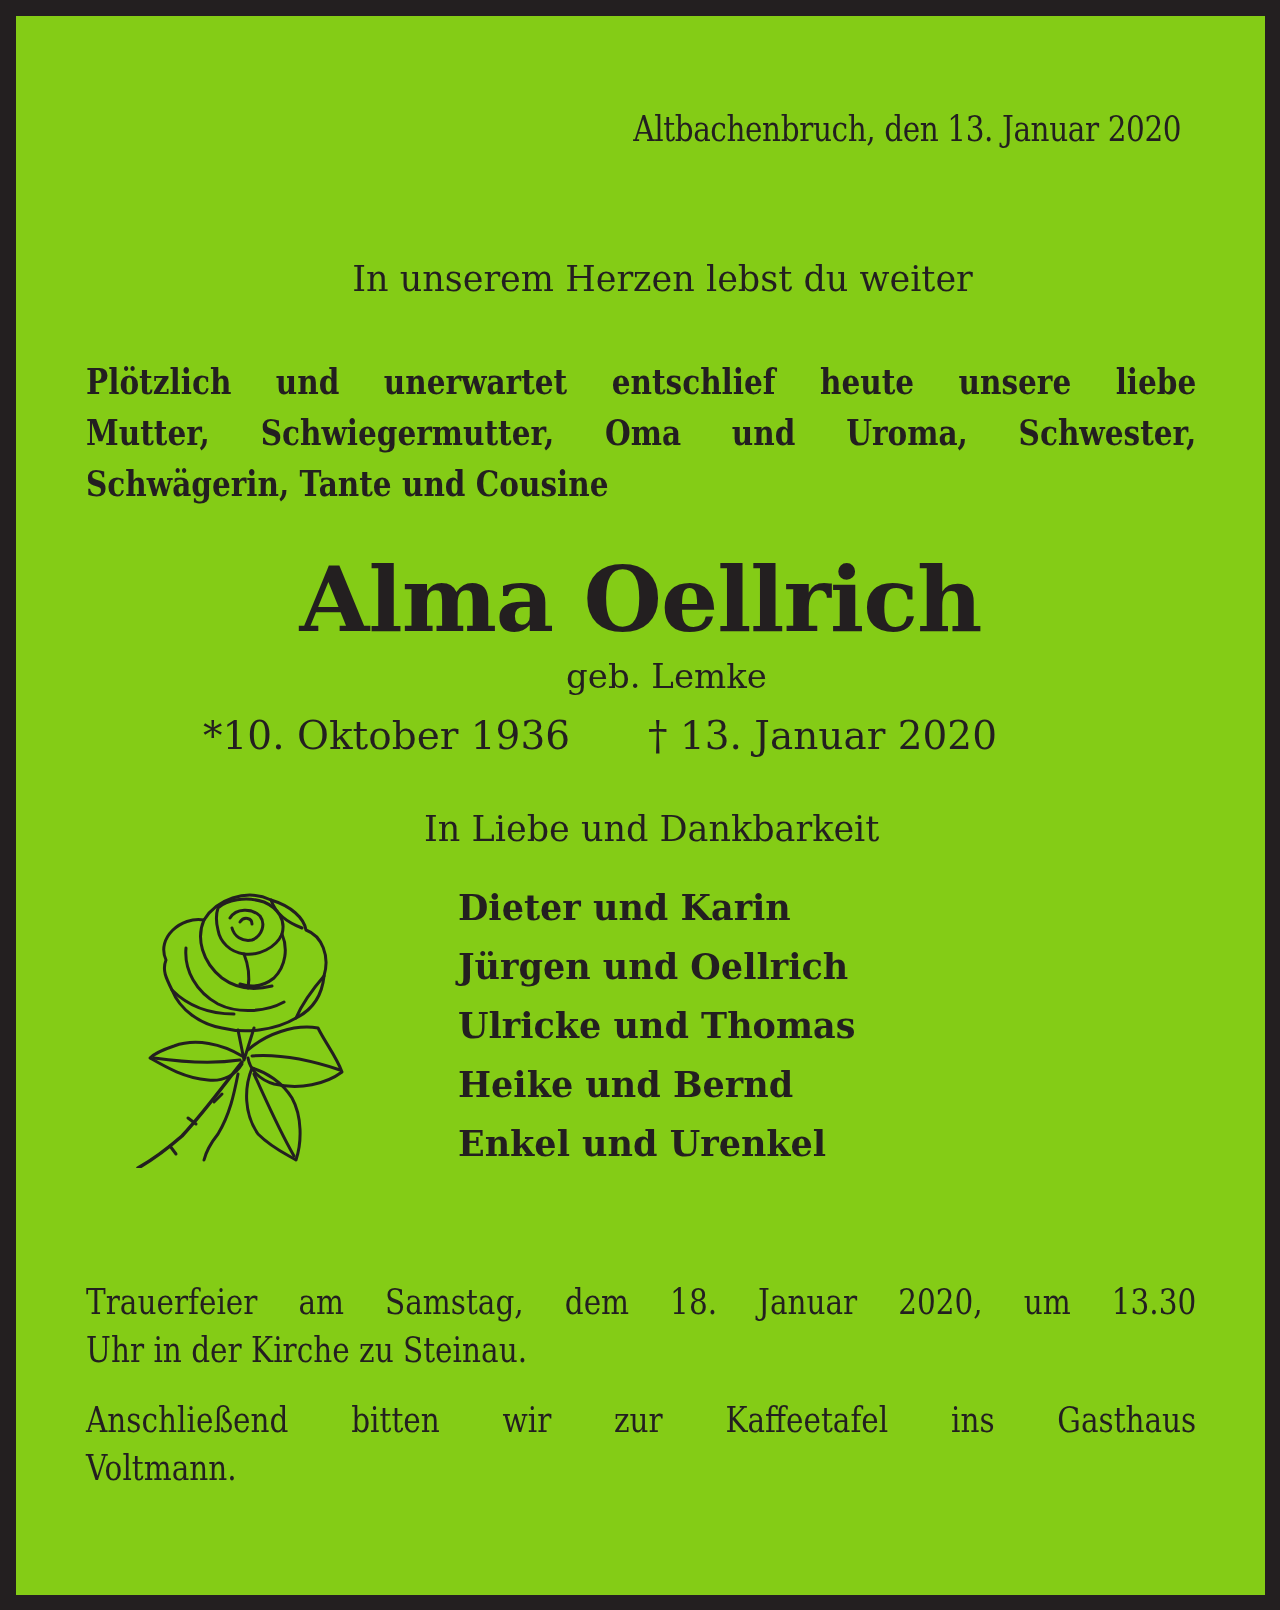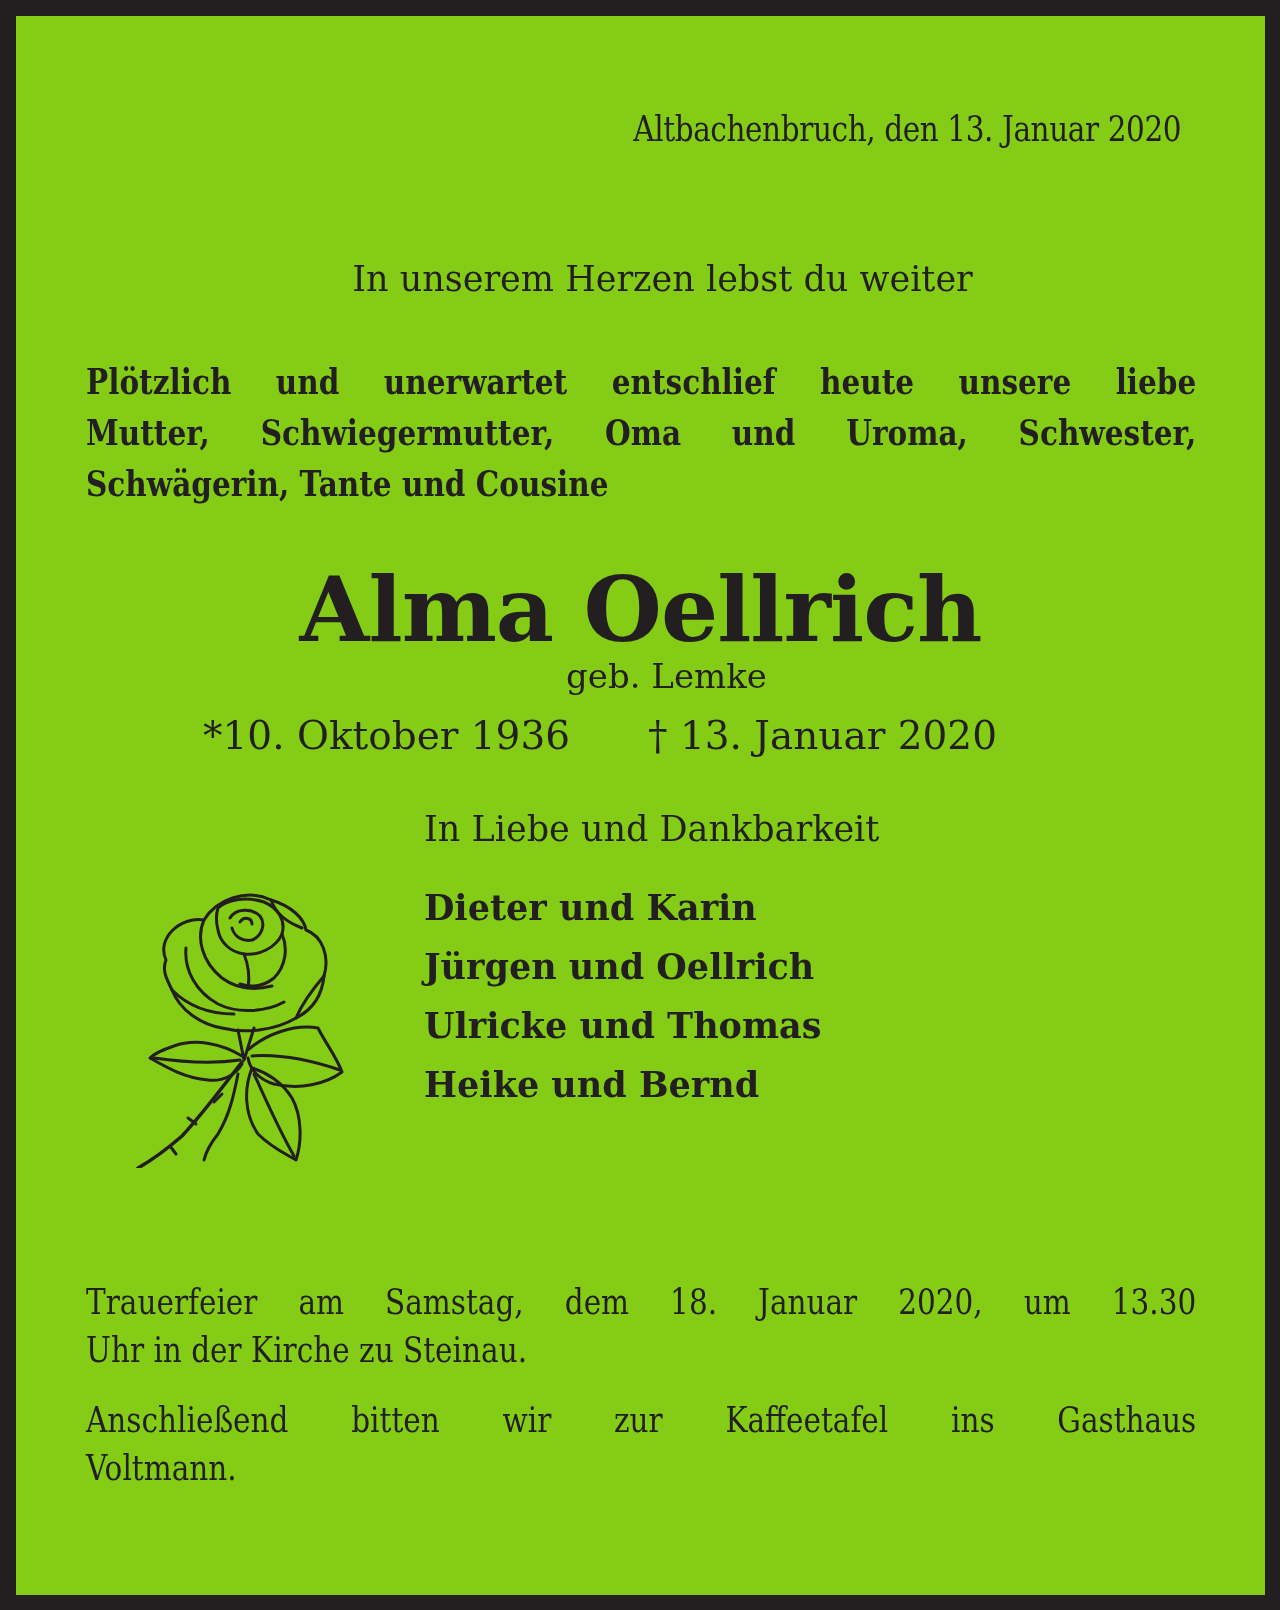--- a/index.html
+++ b/index.html
@@ -20,28 +20,28 @@
   .abs { position: absolute; margin: 0; white-space: nowrap; }
 
   .dateline { right: 84px; top: 92px; font-size: 36px; letter-spacing: -0.5px; transform: scaleX(0.82); transform-origin: right top; }
 
   .motto { left: 0; width: 1249px; text-align: center; top: 243px; font-size: 35px; padding-left: 22px; }
 
   .intro { left: 70px; width: 1110px; top: 340px; font-size: 36px; line-height: 51px; white-space: normal; font-weight: bold; }
   .intro .ln { display: block; white-space: nowrap; transform: scaleX(0.82); transform-origin: left top; width: 1354px; text-align: justify; text-align-last: justify; }
   .intro .ln.last { text-align-last: left; }
 
-  .name { left: 0; width: 1249px; text-align: center; top: 530px; font-size: 90px; font-weight: bold; letter-spacing: -1px; margin-top: 10px; }
+  .name { left: 0; width: 1249px; text-align: center; top: 530px; font-size: 90px; font-weight: bold; letter-spacing: -1px; }
   .maiden { left: 0; width: 1249px; text-align: center; top: 640px; font-size: 34px; padding-left: 26px; }
   .dates { left: 0; width: 1168px; text-align: center; top: 697px; font-size: 39px; }
   .dates .gap { display: inline-block; width: 78px; }
 
   .thanks { left: 408px; top: 793px; font-size: 35px; }
   .family { left: 408px; top: 862px; list-style: none; padding: 0; }
-  .family li { font-size: 35px; font-weight: bold; line-height: 59px; height: 59px; }
+  .family li { font-size: 35px; font-weight: bold; line-height: 59px; height: 59px; margin-left: 34px; }
 
   .rose { left: 110px; top: 862px; width: 240px; height: 290px; }
 
   .ceremony { left: 70px; width: 1110px; top: 1262px; font-size: 36px; line-height: 48px; white-space: normal; }
   .ceremony .ln, .reception .ln { display: block; white-space: nowrap; transform: scaleX(0.82); transform-origin: left top; width: 1354px; text-align: justify; text-align-last: justify; }
   .ceremony .ln.last, .reception .ln.last { text-align-last: left; }
   .reception { left: 70px; width: 1110px; top: 1380px; font-size: 36px; line-height: 48px; white-space: normal; }
 </style>
 </head>
 <body>
@@ -101,20 +101,21 @@
 
       <path d="M112 196 C 108 216, 104 236, 92 256 C 84 266, 80 274, 78 282"></path>
     </svg>
   </div>
 
   <ul class="abs family">
     <li>Dieter und Karin</li>
     <li>Jürgen und Oellrich</li>
     <li>Ulricke und Thomas</li>
     <li>Heike und Bernd</li>
+    <li>Enkel und Urenkel</li>
   </ul>
 
   <div class="abs ceremony">
     <span class="ln">Trauerfeier am Samstag, dem 18. Januar 2020, um 13.30</span>
     <span class="ln last">Uhr in der Kirche zu Steinau.</span>
   </div>
 
   <div class="abs reception">
     <span class="ln">Anschließend bitten wir zur Kaffeetafel ins Gasthaus</span>
     <span class="ln last">Voltmann.</span>

